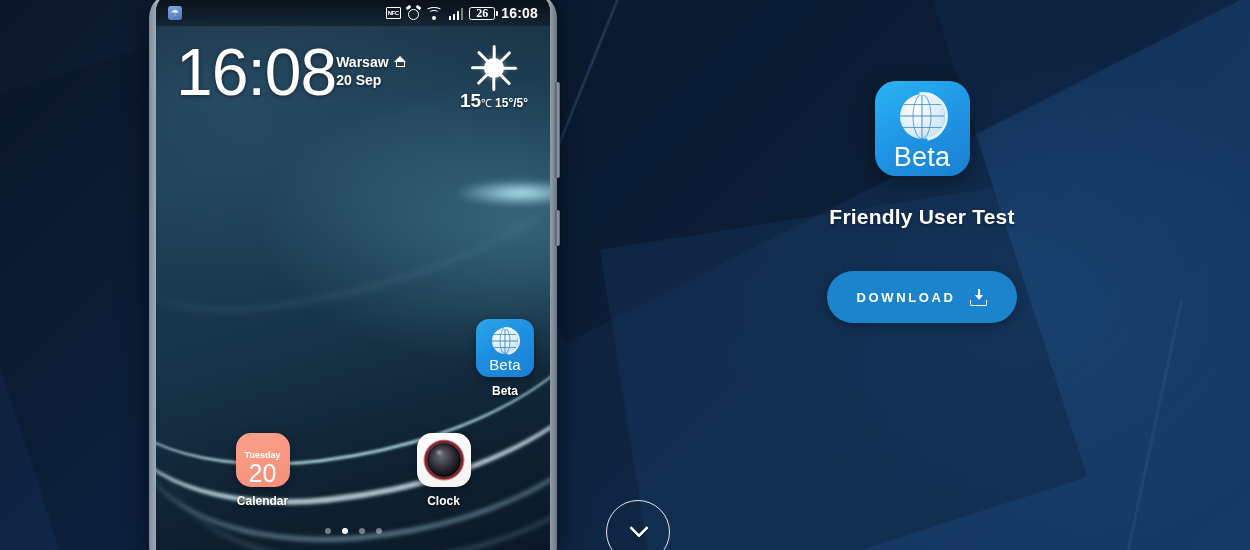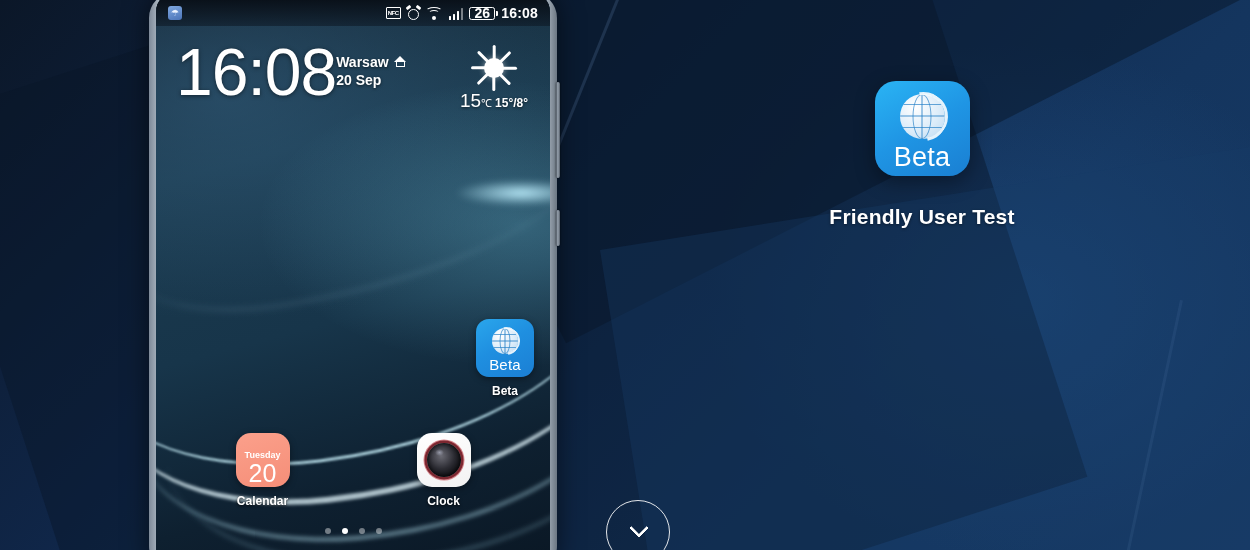--- a/index.html
+++ b/index.html
@@ -193,21 +193,21 @@
   .ico-signal { display: flex; align-items: flex-end; gap: 1.5px; height: 13px; }
   .ico-signal span { width: 2.5px; background: #fff; border-radius: .5px; }
   .ico-signal span:nth-child(1){height:4px}
   .ico-signal span:nth-child(2){height:6px}
   .ico-signal span:nth-child(3){height:9px}
   .ico-signal span:nth-child(4){height:12px;background:rgba(255,255,255,.45)}
   .ico-batt {
     position: relative; width: 26px; height: 13px;
     border: 1.5px solid #fff; border-radius: 2.5px;
     display: flex; align-items: center; justify-content: center;
-    color: #fff; font-size: 14px; font-weight: bold;
+    color: #fff; font-size: 12px; font-weight: bold; font-family: Liberation Serif, serif;
   }
   .ico-batt::after {
     content: ""; position: absolute; right: -3.5px; top: 3.5px;
     width: 2px; height: 5px; background: #fff; border-radius: 0 1px 1px 0;
   }
 
   
   .clockwidget {
     position: absolute; top: 52px; left: 20px; right: 18px;
     z-index: 5;
@@ -244,21 +244,21 @@
   .sun .core {
     position: absolute; left: 12px; top: 10px; width: 20px; height: 20px;
     background: #fff; border-radius: 50%;
     box-shadow: 0 0 6px rgba(255,255,255,.55);
   }
   .sun .ray {
     position: absolute; left: 50%; top: 50%; width: 2.6px; height: 18px;
     background: #fff; border-radius: 2px; transform-origin: 50% 50%;
   }
   .temps { color: #fff; text-shadow: 0 1px 3px rgba(0,0,0,.6); white-space: nowrap; }
-  .temp-main { font-size: 19px; font-weight: 400; }
+  .temp-main { font-size: 19px; font-weight: 700; }
   .temp-unit { font-size: 11px; }
   .temp-range { font-size: 12px; font-weight: bold; margin-left: 3px; }
 
   
   .home-app {
     position: absolute; left: 313px; top: 327px; width: 72px;
     text-align: center; z-index: 5;
   }
   .beta-tile {
     width: 58px; height: 58px; margin: 0 auto;
@@ -509,21 +509,21 @@
             <span class="ray" style="transform:translate(-50%,-50%) rotate(45deg) translateY(-14px)"></span>
             <span class="ray" style="transform:translate(-50%,-50%) rotate(90deg) translateY(-14px)"></span>
             <span class="ray" style="transform:translate(-50%,-50%) rotate(135deg) translateY(-14px)"></span>
             <span class="ray" style="transform:translate(-50%,-50%) rotate(180deg) translateY(-14px)"></span>
             <span class="ray" style="transform:translate(-50%,-50%) rotate(225deg) translateY(-14px)"></span>
             <span class="ray" style="transform:translate(-50%,-50%) rotate(270deg) translateY(-14px)"></span>
             <span class="ray" style="transform:translate(-50%,-50%) rotate(315deg) translateY(-14px)"></span>
             <span class="core"></span>
           </div>
           <div class="temps">
-            <span class="temp-main">15</span><span class="temp-unit">℃</span><span class="temp-range">15°/8°</span>
+            <span class="temp-main">15</span><span class="temp-unit">℃</span><span class="temp-range">15°/5°</span>
           </div>
         </div>
       </div>
 
       <div class="home-app">
         <div class="beta-tile">
           <div class="globe" style="width:30px;height:30px;margin-top:2px;">
             <div class="ball" style="width:26px;height:26px;margin:2px auto 0;">
               <span class="mer" style="width:11px;height:26px;top:0;"></span>
               <span class="par" style="top:6px;"></span>
@@ -572,19 +572,27 @@
           <span class="par" style="top:10px;"></span>
           <span class="par" style="top:33px;"></span>
         </div>
         <span class="crescent" style="width:49px;height:49px;left:3px;top:1px;transform:rotate(35deg);border-width:3px;"></span>
       </div>
       <div class="beta-word" style="font-size:27px;margin-top:1px;">Beta</div>
     </div>
 
     <div class="promo-title">Friendly User Test</div>
 
+    <button class="dl-btn">
+      <span>DOWNLOAD</span>
+      <span class="dl-ico">
+        <span class="arrow"></span>
+          <span class="arrowhead"></span>
+          <span class="tray"></span>
+      </span>
+    </button>
   </div>
 
   <div class="scroll-circle">
     <span class="chev"></span>
   </div>
 
 </div>
 
 </body></html>

